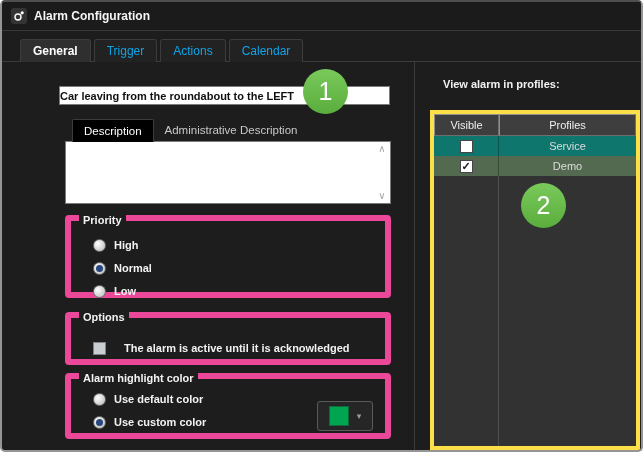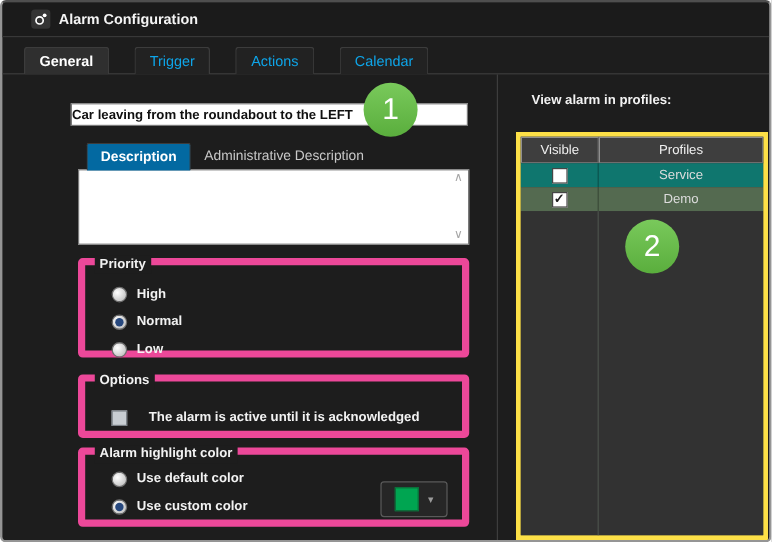--- a/index.html
+++ b/index.html
@@ -4,43 +4,43 @@
 <style>
   html,body{margin:0;padding:0;background:#ffffff;}
   .window{
     position:relative;width:643px;height:452px;box-sizing:border-box;
     background:#1d1d1d;border:2px solid #959595;border-top-color:#4f4f4f;
     border-radius:5px;overflow:hidden;color:#f0f0f0;
     font-family:"Liberation Sans",sans-serif;
   }
   
   .titlebar{position:absolute;top:0;left:0;right:0;height:28px;background:#1b1b1b;
-    border-bottom:1px solid #383838;display:flex;align-items:center;gap:7px;padding-left:24px;}
+    border-bottom:1px solid #383838;display:flex;align-items:center;gap:7px;padding-left:9px;}
   .app-icon{width:16px;height:16px;background:#343434;border-radius:3px;display:flex;align-items:center;justify-content:center;}
   .title-text{font-size:12px;font-weight:700;color:#f5f5f5;}
   
-  .tabbar{position:absolute;top:37px;left:18px;display:flex;gap:21px;z-index:2;}
+  .tabbar{position:absolute;top:37px;left:18px;display:flex;gap:3px;z-index:2;}
   .tab{height:22px;padding:0 12px;display:flex;align-items:center;font-size:12px;color:#0ea5e9;
     background:#222222;border:1px solid #3c3c3c;border-bottom:none;border-radius:3px 3px 0 0;cursor:default;}
   .tab.active{background:#2f2f2f;color:#ffffff;font-weight:700;}
   .tabline{position:absolute;top:59px;left:0;right:0;height:1px;background:#3c3c3c;}
   
   .name-input{position:absolute;left:57px;top:84px;width:331px;height:19px;box-sizing:border-box;
     background:#ffffff;border:1px solid #7a7a7a;color:#101010;padding:0 0;
     font:600 11px "Liberation Sans",sans-serif;}
   
   .circle{position:absolute;width:45px;height:45px;border-radius:50%;z-index:5;
     background:linear-gradient(180deg,#79c95b,#5aae3d);display:flex;align-items:center;justify-content:center;
     color:#ffffff;font-size:25px;font-weight:400;}
   #circle1{left:301px;top:67px;}
   #circle2{left:519px;top:181px;}
   
   .dtabs{position:absolute;left:70px;top:117px;display:flex;z-index:2;}
   .dtab{height:22px;padding:0 11px;display:flex;align-items:center;font-size:11.5px;color:#c9c9c9;cursor:default;}
-  .dtab.active{background:#0369a1;color:#ffffff;font-weight:700;border:1px solid #3c3c3c;border-bottom:none;border-radius:2px 2px 0 0;}
+  .dtab.active{background:#000000;color:#ffffff;font-weight:400;border:1px solid #3c3c3c;border-bottom:none;border-radius:2px 2px 0 0;}
   
   .descbox{position:absolute;left:63px;top:139px;width:326px;height:63px;box-sizing:border-box;
     background:#ffffff;border:1px solid #7a7a7a;display:flex;}
   .descarea{flex:1;}
   .scrollcol{width:16px;display:flex;flex-direction:column;justify-content:space-between;align-items:center;
     padding:2px 0;color:#a6a6a6;font-size:10px;line-height:1;}
   
   .group{position:absolute;left:63px;width:326px;box-sizing:border-box;border:6px solid #ec4899;border-radius:4px;}
   .legend{position:absolute;top:-8px;left:8px;background:#1d1d1d;padding:0 4px;font-size:11px;font-weight:700;
     color:#f2f2f2;line-height:15px;white-space:nowrap;}

